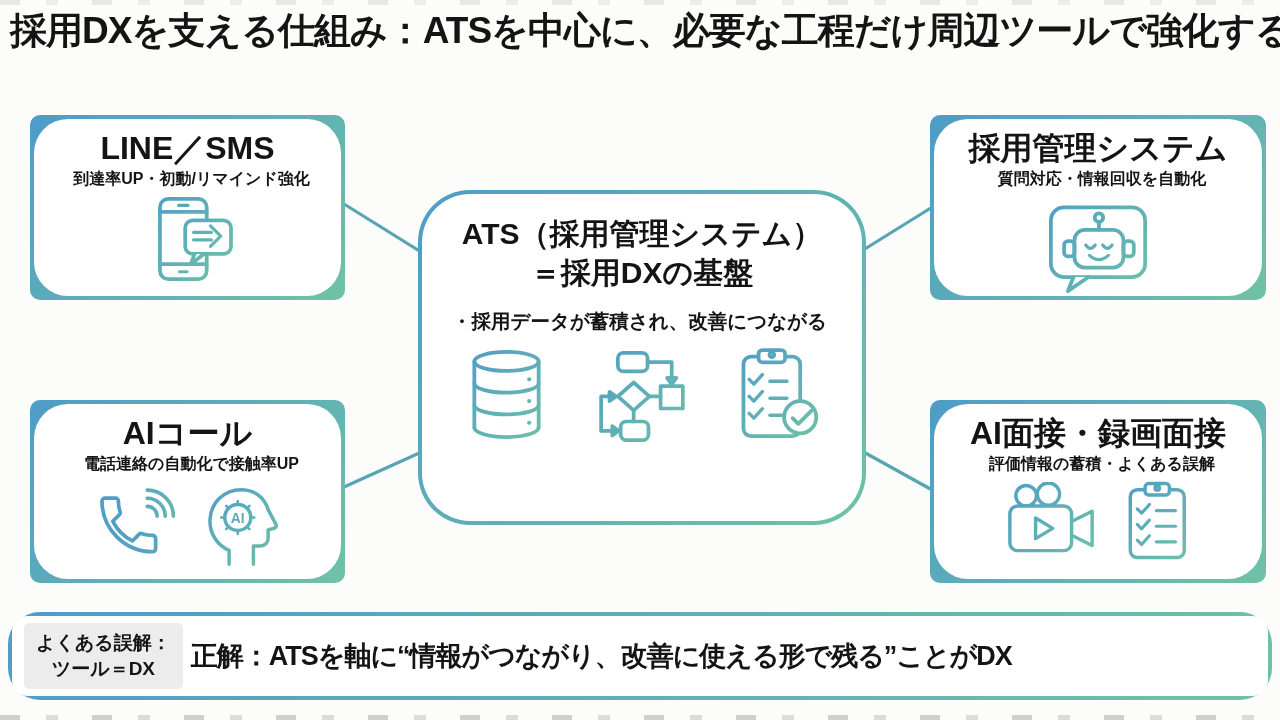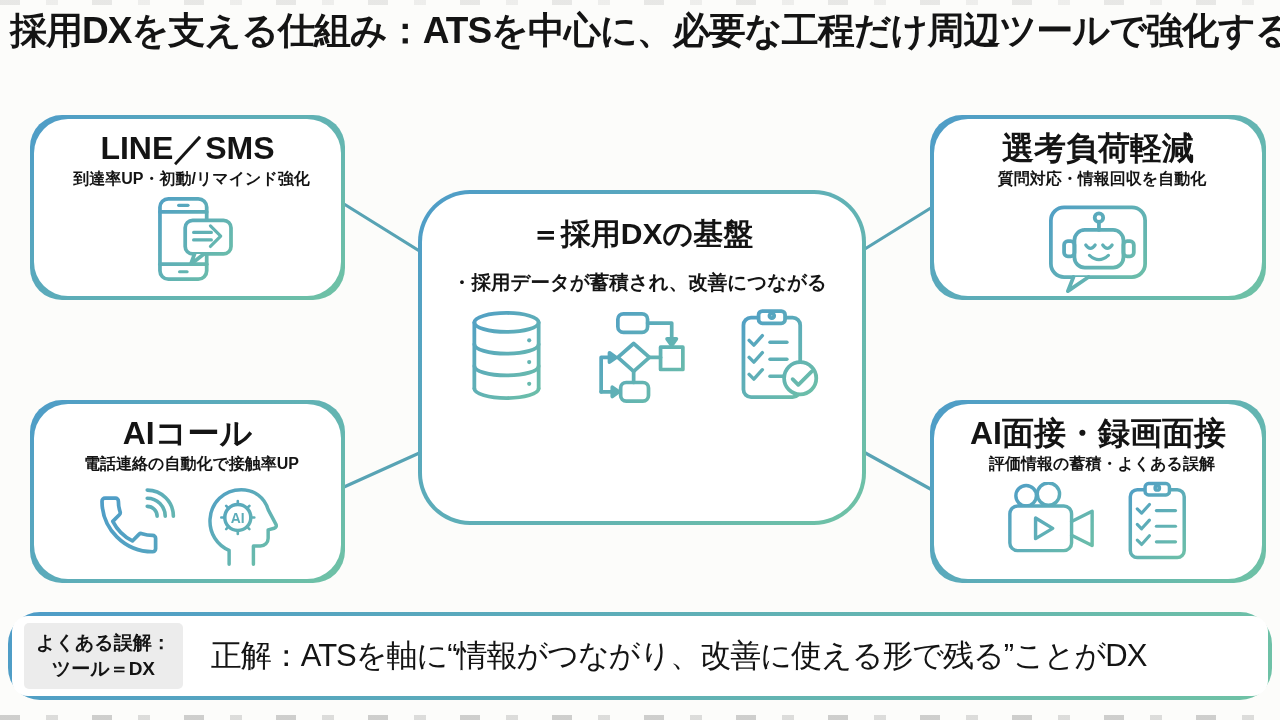--- a/index.html
+++ b/index.html
@@ -8,39 +8,39 @@
     background:var(--background,#FCFCFA);
     font-family:"Liberation Sans","DejaVu Sans",sans-serif;
     color:var(--text-black,#141414);
   }
   .film-edge{position:absolute;left:0;right:0;height:5px;
     background:repeating-linear-gradient(90deg,rgba(25,25,25,.5) 0 20px,transparent 20px 46px,rgba(25,25,25,.35) 46px 58px,transparent 58px 92px);}
   .film-edge.top{top:0;opacity:.18;}
   .film-edge.bottom{bottom:0;opacity:.4;}
   .slide-title{position:absolute;left:10px;top:6px;margin:0;font-size:37px;font-weight:800;letter-spacing:-1px;white-space:nowrap;}
   .connectors{position:absolute;left:0;top:0;}
-  .gbox{position:absolute;background:linear-gradient(135deg,var(--accent-blue,#4E9CC8),var(--accent-green,#6FC2A5));padding:4px;border-radius:32px;box-sizing:border-box;}
+  .gbox{position:absolute;background:linear-gradient(135deg,var(--accent-blue,#4E9CC8),var(--accent-green,#6FC2A5));padding:4px;border-radius:10px;box-sizing:border-box;}
   .gbox .inner{background:#fff;width:100%;height:100%;border-radius:34px;box-sizing:border-box;display:flex;flex-direction:column;align-items:center;}
   .card-line-sms{left:30px;top:115px;width:315px;height:185px;}
   .card-chatbot{left:930px;top:115px;width:336px;height:185px;}
   .card-ai-call{left:30px;top:400px;width:315px;height:183px;}
   .card-ai-interview{left:930px;top:400px;width:336px;height:183px;}
   .card-ats{left:418px;top:190px;width:448px;height:335px;border-radius:52px;}
   .card-ats .inner{border-radius:48px;}
   .card-title{font-size:32px;font-weight:800;margin-top:12px;line-height:1.1;white-space:nowrap;}
   .card-sub{font-size:16px;font-weight:700;margin-top:3px;white-space:nowrap;margin-left:8px;}
   .icon-row{display:flex;align-items:center;justify-content:center;gap:20px;margin-top:6px;}
   .ats-title{font-size:30px;font-weight:800;text-align:center;line-height:1.3;margin-top:20px;white-space:nowrap;}
   .ats-bullets{align-self:stretch;padding:14px 0 0 30px;font-size:19.5px;font-weight:700;line-height:1.6;}
   .ats-bullets div{white-space:nowrap;}
   .ats-icons{display:flex;align-items:flex-end;justify-content:center;gap:40px;margin-top:10px;}
   .footer-bar{left:8px;top:612px;width:1264px;height:88px;border-radius:32px;}
   .footer-bar .inner{border-radius:16px;flex-direction:row;justify-content:flex-start;}
   .mis{background:var(--misconception-bg,#ECECEC);border-radius:5px;margin-left:12px;padding:7px 12px;text-align:center;font-size:19px;font-weight:800;line-height:1.35;flex:0 0 auto;}
-  .answer{font-size:31px;font-weight:400;margin-left:28px;letter-spacing:-1px;white-space:nowrap;}
+  .answer{font-size:27px;font-weight:700;margin-left:8px;letter-spacing:-1px;white-space:nowrap;}
   svg{display:block;}
   .icn{fill:none;stroke-width:4;stroke-linecap:round;stroke-linejoin:round;}
 </style>
 </head>
 <body>
 
 <div class="stage">
   <div class="film-edge top"></div>
 
   <h1 class="slide-title">採用DXを支える仕組み：ATSを中心に、必要な工程だけ周辺ツールで強化する</h1>
@@ -78,21 +78,21 @@
             <line x1="56" y1="47" x2="75" y2="47" stroke-width="3.4"></line>
             <path d="M74,32 L85,43 L74,54" stroke-width="3.4"></path>
           </g>
         </svg>
       </div>
     </div>
   </div>
 
   <div class="gbox card-chatbot">
     <div class="inner">
-      <div class="card-title">選考負荷軽減</div>
+      <div class="card-title">採用管理システム</div>
       <div class="card-sub">質問対応・情報回収を自動化</div>
       <div class="icon-row">
         <svg width="106" height="98" viewBox="0 0 112 104">
           <defs>
               <linearGradient id="gB" gradientUnits="userSpaceOnUse" x1="0" y1="0" x2="112" y2="104">
             <stop offset="0" stop-color="#4E9CC8"></stop>
                 <stop offset="1" stop-color="#6FC2A5"></stop>
               </linearGradient>
             </defs>
           <g class="icn" stroke="url(#gB)">
@@ -201,20 +201,21 @@
             </g>
           </g>
         </svg>
       </div>
     </div>
   </div>
 
   <div class="gbox card-ats">
     <div class="inner">
       <div class="ats-title">
+        <div>ATS（採用管理システム）</div>
         <div>＝採用DXの基盤</div>
       </div>
       <div class="ats-bullets">
         <div>・採用データが蓄積され、改善につながる</div>
       </div>
       <div class="ats-icons">
         <svg width="87" height="95" viewBox="0 0 92 100">
           <defs>
               <linearGradient id="gG" gradientUnits="userSpaceOnUse" x1="0" y1="0" x2="92" y2="100">
             <stop offset="0" stop-color="#4E9CC8"></stop>

